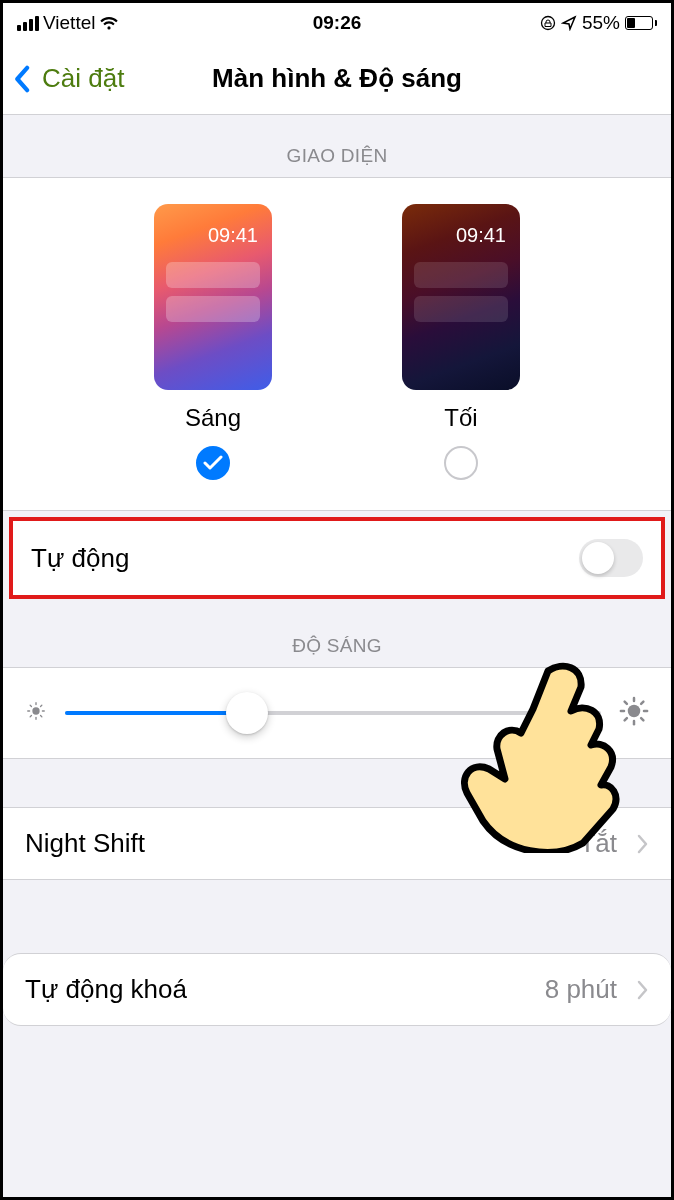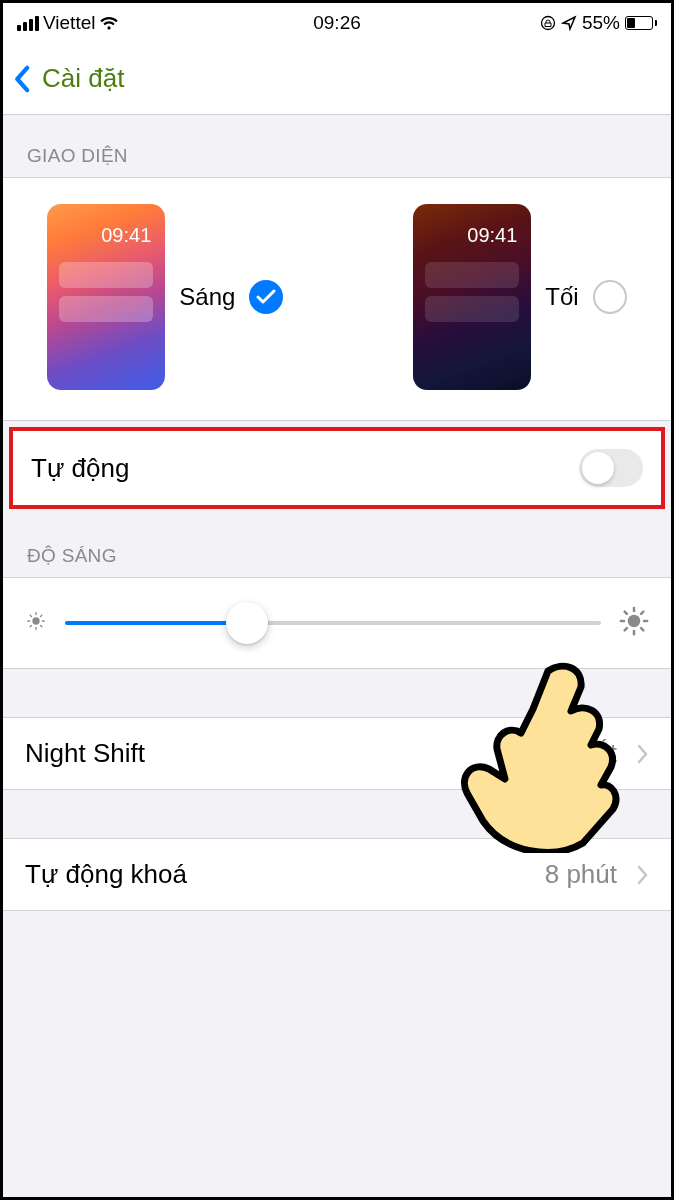--- a/index.html
+++ b/index.html
@@ -1,37 +1,37 @@
 <!DOCTYPE html>
 <html><head>
 <meta charset="utf-8">
 <style>
 * { margin:0; padding:0; box-sizing:border-box; font-family:-apple-system,BlinkMacSystemFont,"Segoe UI",Helvetica,Arial,sans-serif; -webkit-font-smoothing:antialiased; }
 body { width:674px; height:1200px; background:#f2f2f7; border:3px solid #000; overflow:hidden; position:relative; }
 .status-bar { height:40px; background:#fff; display:flex; align-items:center; justify-content:space-between; padding:4px 14px; font-size:19px; font-weight:500; }
 .status-left { display:flex; align-items:center; gap:4px; }
-.status-center { position:absolute; left:50%; transform:translateX(-50%); font-weight:400; }
+.status-center { position:absolute; left:50%; transform:translateX(-50%); font-weight:700; }
 .status-right { display:flex; align-items:center; gap:5px; }
 .signal-bars { display:flex; align-items:flex-end; gap:2px; }
 .signal-bars span { width:4px; background:#000; border-radius:1px; }
 .signal-bars span:nth-child(1){height:6px}.signal-bars span:nth-child(2){height:9px}.signal-bars span:nth-child(3){height:12px}.signal-bars span:nth-child(4){height:15px}
 .wifi-icon { width:20px; height:15px; }
 .lock-icon, .location-icon { width:16px; height:16px; }
 .battery { display:flex; align-items:center; gap:2px; }
 .battery-body { width:28px; height:14px; border:1.5px solid #000; border-radius:3px; position:relative; }
 .battery-fill { position:absolute; left:1px; top:1px; bottom:1px; width:30%; background:#000; border-radius:1px; }
 .battery-tip { width:2px; height:6px; background:#000; border-radius:0 1px 1px 0; }
 .nav-bar { height:72px; background:#fff; display:flex; align-items:center; padding:0 10px; position:relative; border-bottom:1px solid #d1d1d5; }
 .back-btn { display:flex; align-items:center; color:#4d7c0f; font-size:26px; gap:12px; }
 .back-chevron { width:17px; height:28px; }
 .nav-title { position:absolute; left:50%; transform:translateX(-50%); font-size:26px; font-weight:600; color:#000; white-space:nowrap; }
-.section-header { padding:30px 24px 10px; font-size:19px; color:#8a8a8e; text-transform:uppercase; letter-spacing:0.3px; }
+.section-header { padding:30px 24px 10px; font-size:19px; color:#8a8a8e; text-transform:uppercase; letter-spacing:0.3px;text-align:center; }
 .appearance-section { background:#fff; padding:26px 0 30px; border-top:1px solid #d1d1d5; border-bottom:1px solid #d1d1d5; }
 .appearance-options { display:flex; justify-content:center; gap:130px; }
-.appearance-opt { display:flex; align-items:center; gap:14px;text-align:center; }
+.appearance-opt { display:flex; flex-direction:column; align-items:center; gap:14px;text-align:center; }
 .phone-preview { width:118px; height:186px; border-radius:14px; overflow:hidden; position:relative; background:#333; }
 .phone-preview.light { background:linear-gradient(160deg,#ff9a4a 0%,#ff7b3a 18%,#e85a6e 38%,#b84890 55%,#6d4dc5 75%,#3f5de8 100%); }
 .phone-preview.dark { background:linear-gradient(160deg,#7a2b0a 0%,#5a1414 22%,#4a0e28 42%,#2a0d3a 60%,#14163a 80%,#0a0e28 100%); }
 .preview-time { position:absolute; top:20px; right:14px; color:#fff; font-size:20px; font-weight:500; }
 .preview-widgets { position:absolute; top:58px; left:12px; right:12px; display:flex; flex-direction:column; gap:8px; }
 .preview-widget { height:26px; border-radius:6px; background:rgba(255,255,255,0.25); }
 .phone-preview.dark .preview-widget { background:rgba(255,255,255,0.12); }
 .opt-label { font-size:24px; color:#000; }
 .opt-radio { width:34px; height:34px; border-radius:50%; border:2.5px solid #c8c8cc; display:flex; align-items:center; justify-content:center; }
 .opt-radio.selected { background:#007aff; border-color:#007aff; }
@@ -45,21 +45,21 @@
 .sun-small, .sun-large { color:#8a8a8e; }
 .sun-small svg { width:22px; height:22px; } .sun-large svg { width:30px; height:30px; }
 .slider { flex:1; height:4px; background:#d1d1d5; border-radius:2px; position:relative; }
 .slider-fill { position:absolute; left:0; top:0; bottom:0; width:34%; background:#007aff; border-radius:2px; }
 .slider-thumb { position:absolute; left:34%; top:50%; transform:translate(-50%,-50%); width:42px; height:42px; background:#fff; border-radius:50%; box-shadow:0 3px 8px rgba(0,0,0,0.2),0 1px 2px rgba(0,0,0,0.15); }
 .list-section { margin-top:48px; background:#fff; border-top:1px solid #d1d1d5; border-bottom:1px solid #d1d1d5; }
 .list-row { display:flex; align-items:flex-start; justify-content:space-between; padding:20px 22px; font-size:26px; }
 .list-label { color:#000; }
 .list-value { color:#8a8a8e; display:flex; align-items:center; gap:20px; }
 .chevron-right { width:12px; height:20px; color:#c5c5c8; }
-.list-section.second { margin-top:48px; }
+.list-section.second { margin-top:73px;border-radius:18px; }
 .pointer-hand { position:absolute; left:450px; top:650px; width:170px; height:200px; pointer-events:none; z-index:10; }
 </style>
 </head>
 <body>
 
 <div class="status-bar">
   <div class="status-left">
     <div class="signal-bars">
         <span></span>
         <span></span>
@@ -90,20 +90,21 @@
   </div>
 </div>
 
 <div class="nav-bar">
   <div class="back-btn">
     <svg class="back-chevron" viewBox="0 0 12 20">
         <path fill="none" stroke="#007aff" stroke-width="3" stroke-linecap="round" stroke-linejoin="round" d="M10 2L3 10l7 8"></path>
       </svg>
     <span>Cài đặt</span>
   </div>
+  <div class="nav-title">Màn hình &amp; Độ sáng</div>
 </div>
 
 <div class="section-header">GIAO DIỆN</div>
 <div class="appearance-section">
   <div class="appearance-options">
     <div class="appearance-opt">
       <div class="phone-preview light">
         <div class="preview-time">09:41</div>
         <div class="preview-widgets">
             <div class="preview-widget"></div>

